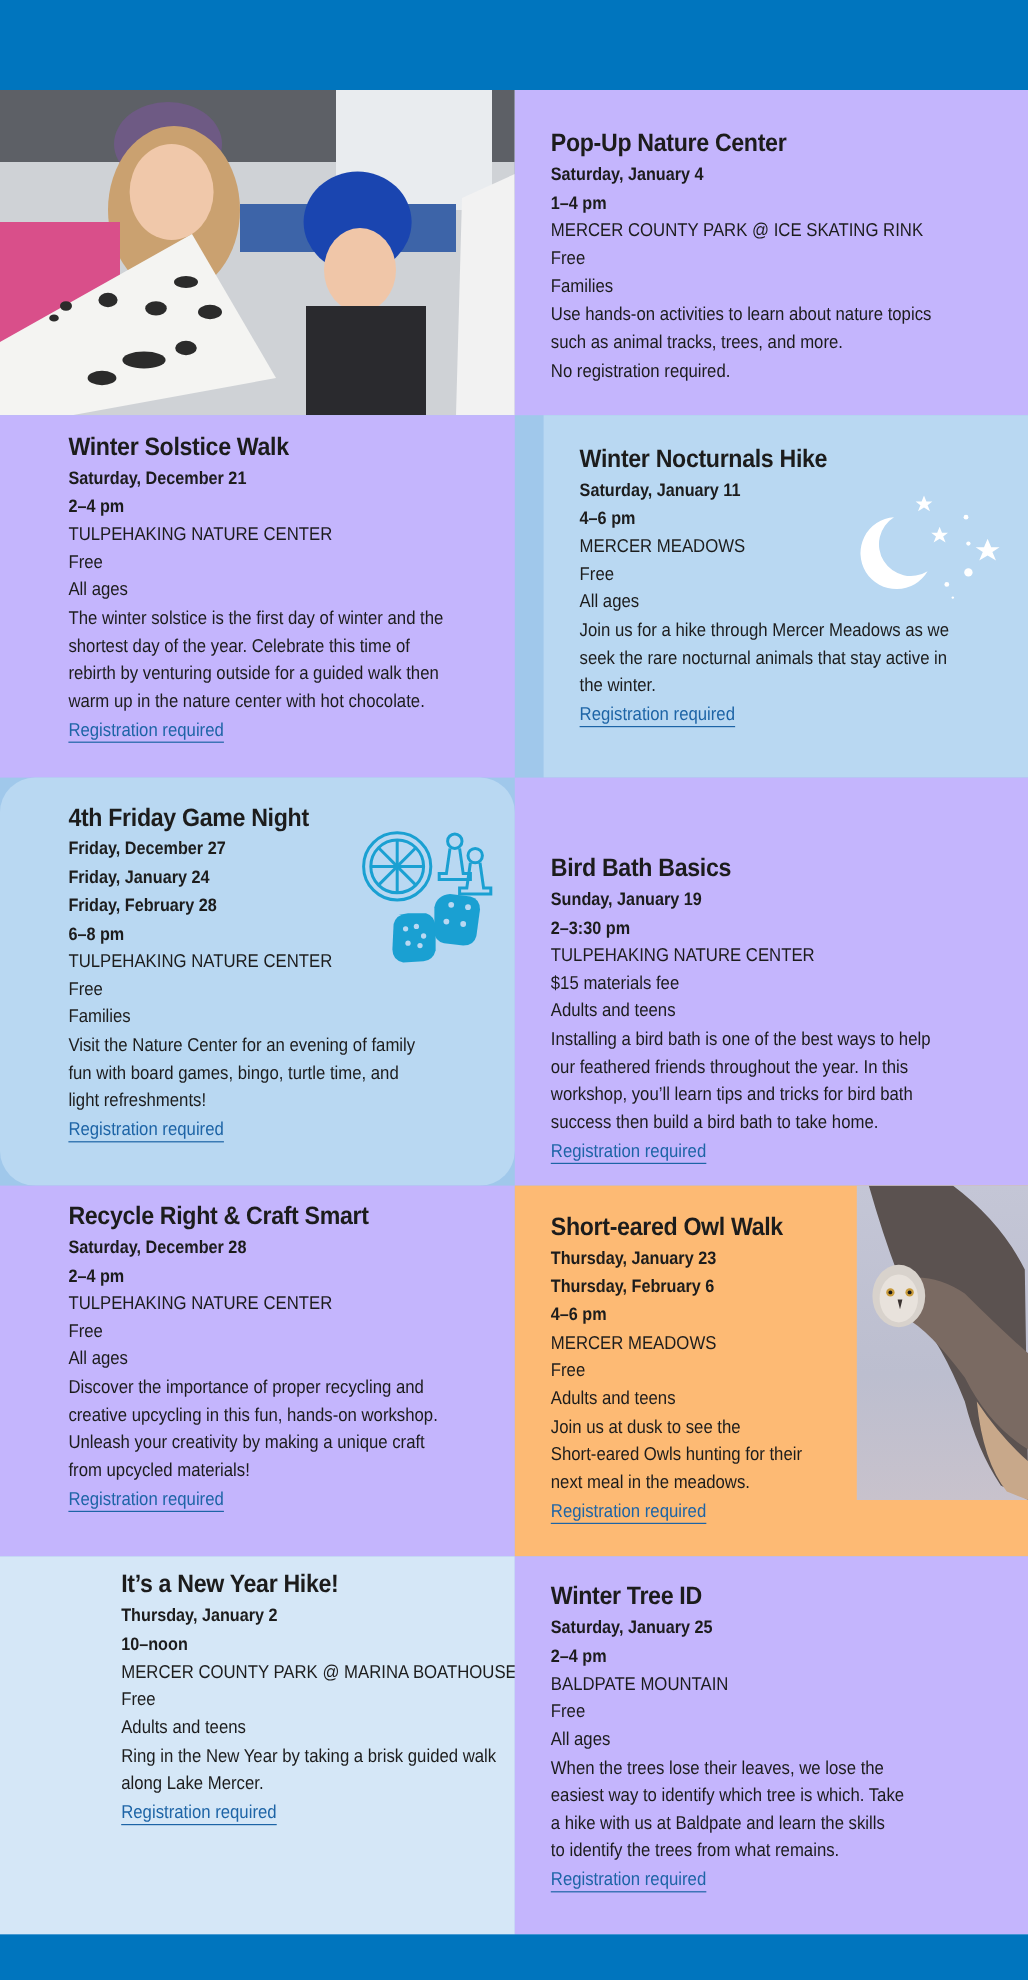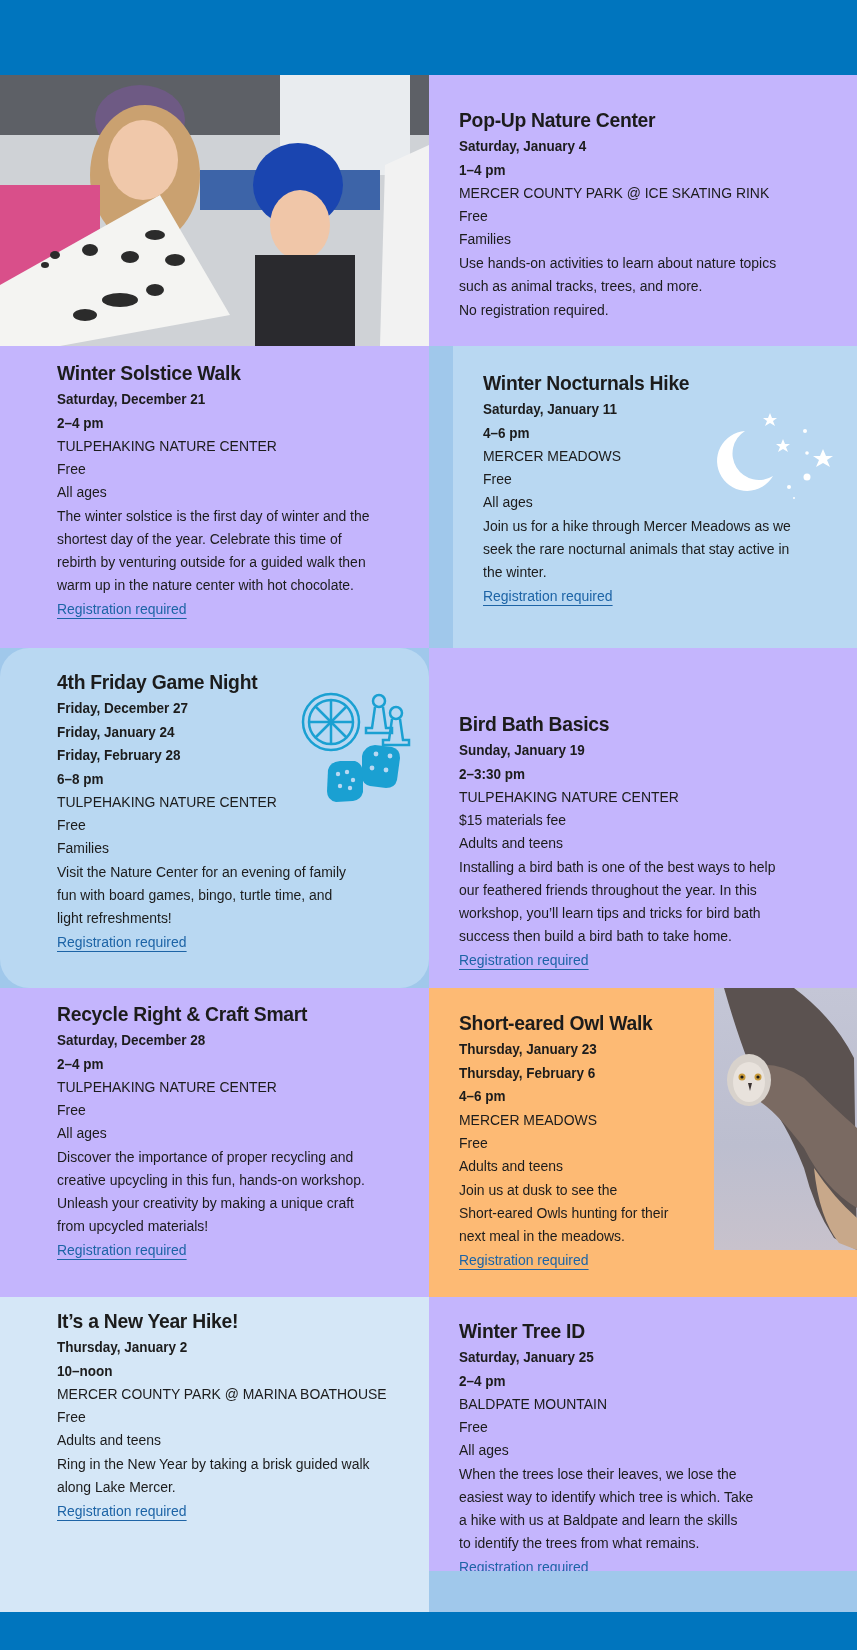--- a/index.html
+++ b/index.html
@@ -225,34 +225,34 @@
     <circle cx="28" cy="89" r="3.5" fill="#c89a3a"></circle>
       <circle cx="28" cy="89" r="1.6" fill="#1a1a1a"></circle>
     <circle cx="44" cy="89" r="3.5" fill="#c89a3a"></circle>
       <circle cx="44" cy="89" r="1.6" fill="#1a1a1a"></circle>
     <path d="M34 95 L36 103 L38 95 Z" fill="#3a3230"></path>
     <path d="M100 180 Q120 210 143 230 L143 262 L125 255 Q105 230 100 180 Z" fill="#c8a88a"></path>
   </svg>
 </div>
 
 <div class="cell col-l c-pale" style="top:1297px;height:315px;">
-  <div class="event" style="top:12px;">
+  <div class="event" style="top:12px;margin-left:44px;">
     <div class="ev-title">It’s a New Year Hike!</div>
     <div class="ev-date">Thursday, January  2</div>
     <div class="ev-date">10–noon</div>
     <div class="ev-line">MERCER COUNTY PARK @ MARINA BOATHOUSE</div>
     <div class="ev-line">Free</div>
     <div class="ev-line">Adults and teens</div>
     <div class="ev-desc">Ring in the New Year by taking a brisk guided walk
 along Lake Mercer.</div>
     <a class="ev-reg">Registration required</a>
   </div>
 </div>
 
-<div class="cell col-r c-mid" style="top:1297px;height:274px;">
+<div class="cell col-r c-mid" style="top:1297px;height:315px;">
   <div class="event" style="top:22px;">
     <div class="ev-title">Winter Tree ID</div>
     <div class="ev-date">Saturday, January 25</div>
     <div class="ev-date">2–4 pm</div>
     <div class="ev-line">BALDPATE MOUNTAIN</div>
     <div class="ev-line">Free</div>
     <div class="ev-line">All ages</div>
     <div class="ev-desc">When the trees lose their leaves, we lose the
 easiest way to identify which tree is which. Take
 a hike with us at Baldpate and learn the skills

